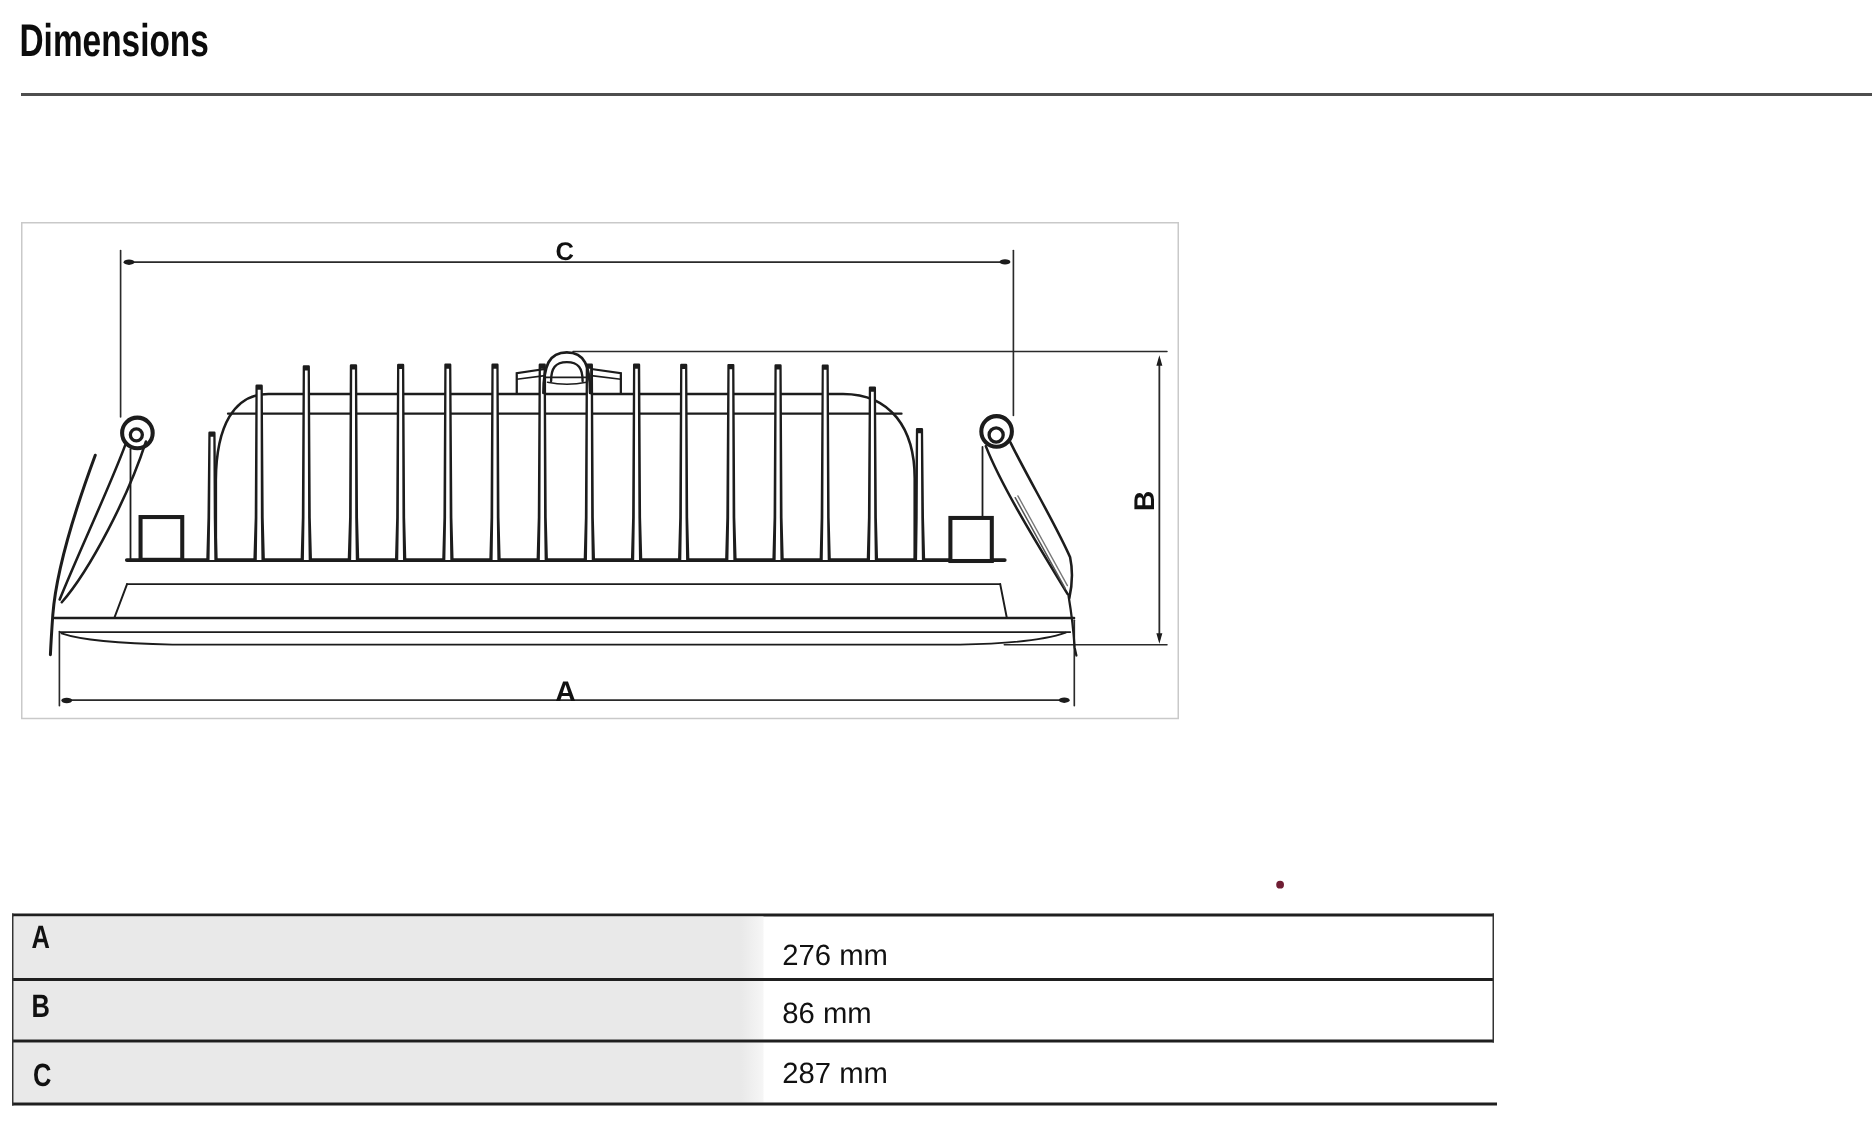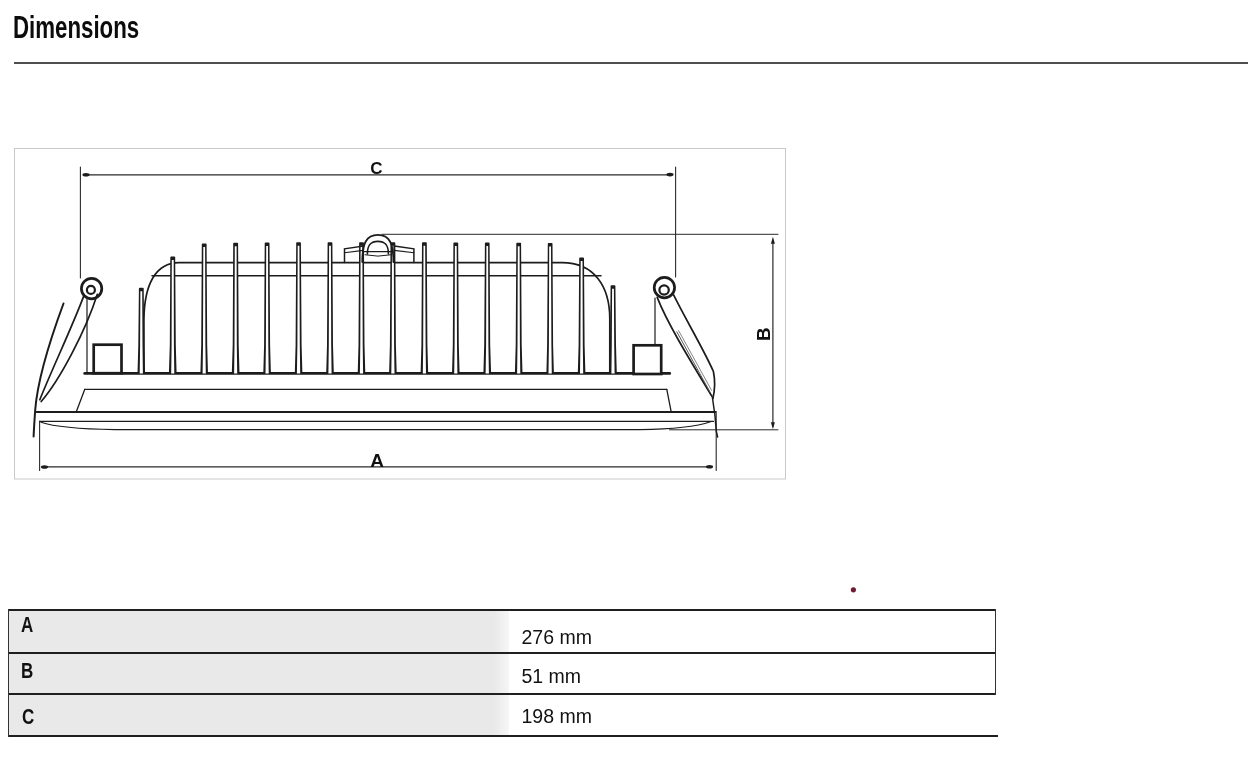--- a/index.html
+++ b/index.html
@@ -226,15 +226,15 @@
 <div class="abs" style="left:994.6px;top:608.7px;width:1.5px;height:86px;background:#333;"></div>
 
 <div class="abs" style="left:20.5px;top:615.3px;font-size:21.5px;font-weight:bold;color:#111;line-height:1;transform:scaleX(0.79);transform-origin:0 0;">A</div>
 
 <div class="abs" style="left:20.5px;top:660.7px;font-size:21.5px;font-weight:bold;color:#111;line-height:1;transform:scaleX(0.79);transform-origin:0 0;">B</div>
 
 <div class="abs" style="left:21.5px;top:707.2px;font-size:21.5px;font-weight:bold;color:#111;line-height:1;transform:scaleX(0.79);transform-origin:0 0;">C</div>
 
 <div class="abs" style="left:521.5px;top:628px;font-size:19.5px;color:#111;line-height:1;">276 mm</div>
 
-<div class="abs" style="left:521.5px;top:666.7px;font-size:19.5px;color:#111;line-height:1;">51 mm</div>
-
-<div class="abs" style="left:521.5px;top:706.8px;font-size:19.5px;color:#111;line-height:1;">198 mm</div>
+<div class="abs" style="left:521.5px;top:666.7px;font-size:19.5px;color:#111;line-height:1;">86 mm</div>
+
+<div class="abs" style="left:521.5px;top:706.8px;font-size:19.5px;color:#111;line-height:1;">287 mm</div>
 
 </body></html>

